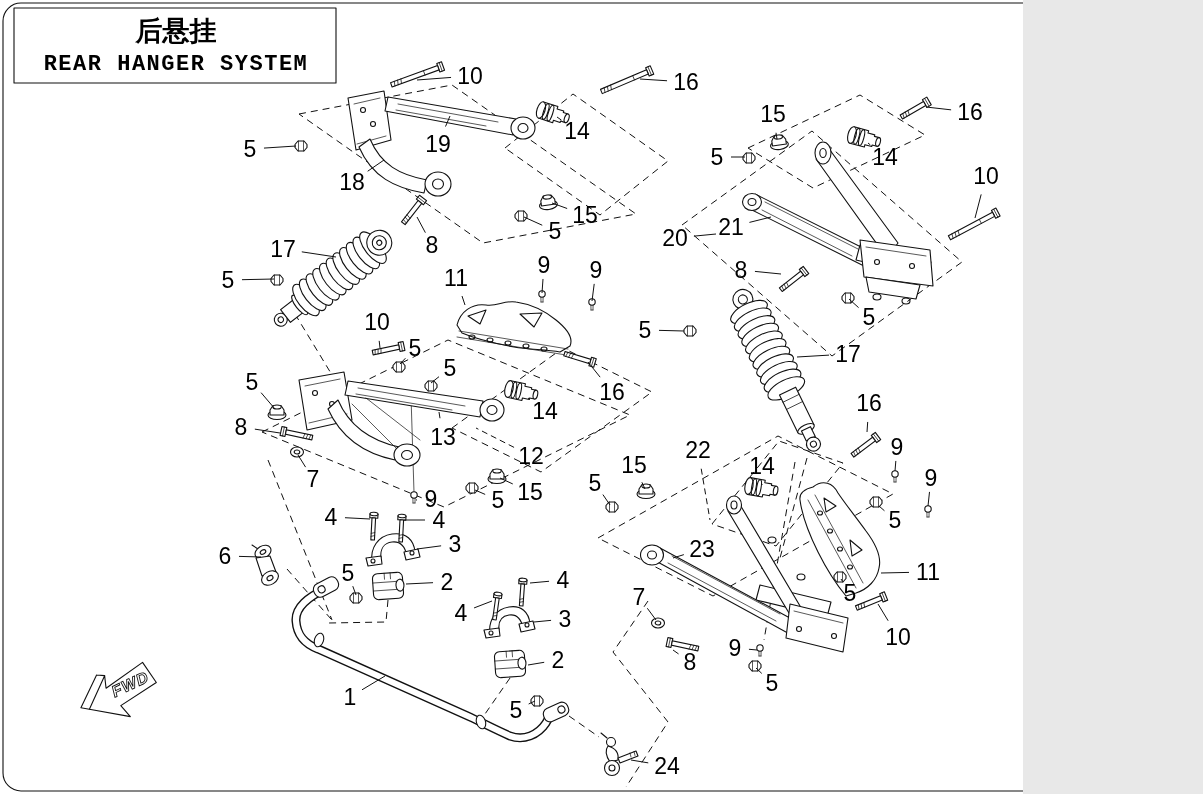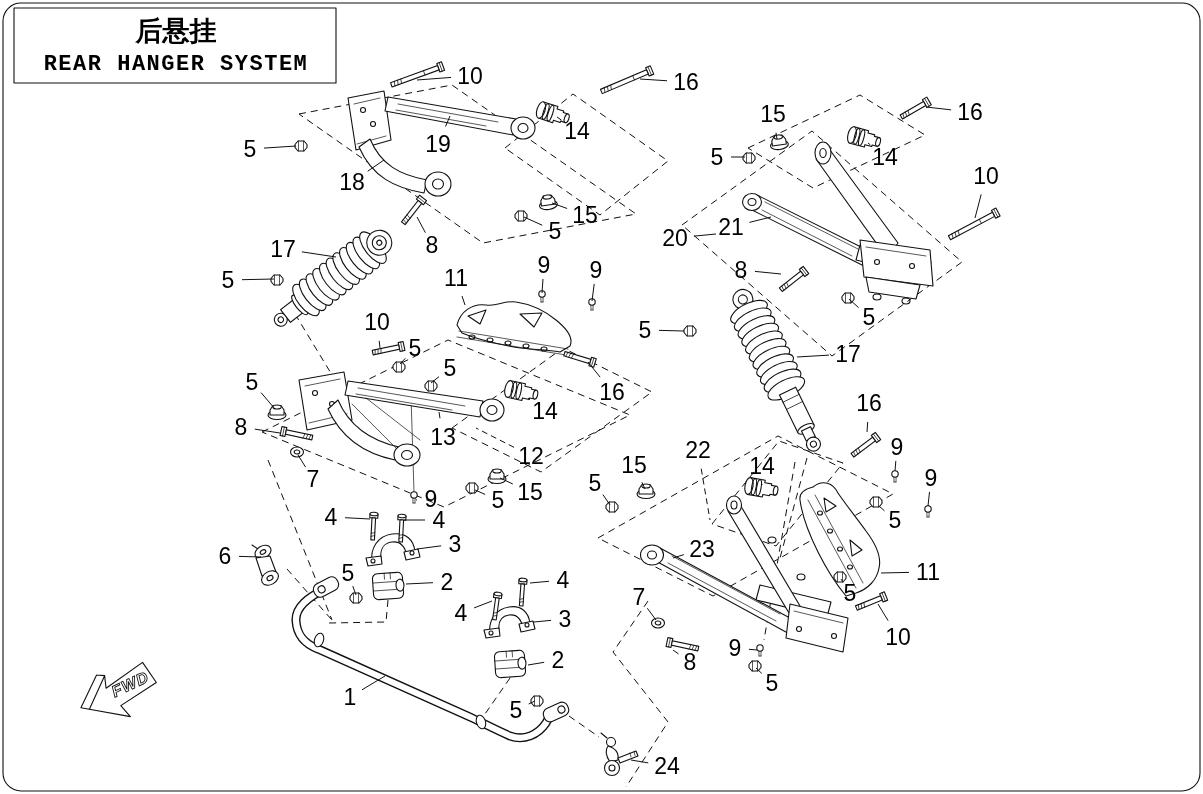--- a/index.html
+++ b/index.html
@@ -1,16 +1,16 @@
 <!DOCTYPE html>
 <html><head>
 <meta charset="utf-8">
 <style>
   html,body { margin:0; padding:0; background:#e8e8e8; }
-  .page { position:relative; width:1203px; height:794px; background:#fff; overflow:hidden;
+  .page { position:relative; width:1023px; height:794px; background:#fff; overflow:hidden;
           font-family:"Liberation Sans","DejaVu Sans",sans-serif; }
   svg { position:absolute; left:0; top:0; }
   .ln  { stroke:#111; stroke-width:1.1; fill:none; stroke-linecap:round; }
   .thin{ stroke-width:0.7; }
   .fw  { fill:#fff; stroke:#111; stroke-width:1.1; stroke-linejoin:round; }
   .fn  { fill:none; stroke:#111; stroke-width:1.1; stroke-linejoin:round; }
   .dash{ fill:none; stroke:#111; stroke-width:1; stroke-dasharray:7 5; }
   .leader { stroke:#111; stroke-width:1; fill:none; }
   .leader.dashed { stroke-dasharray:6 4; }
   .callout { font-family:"Liberation Sans",sans-serif; font-size:23px; fill:#000;

